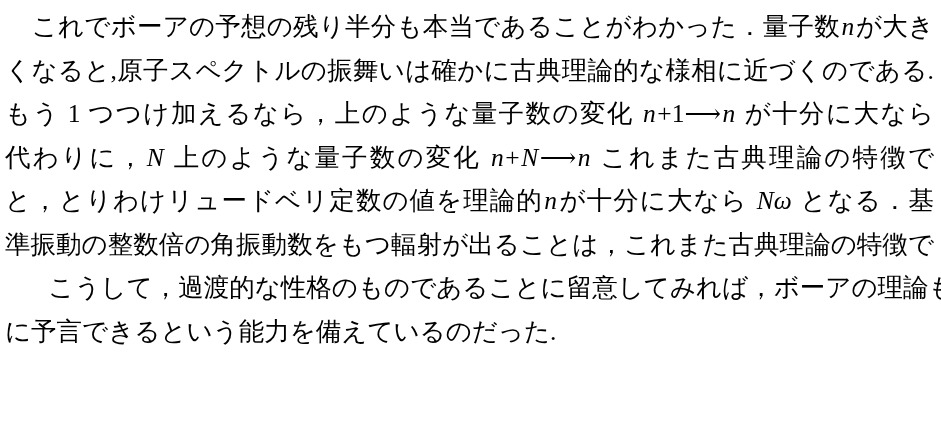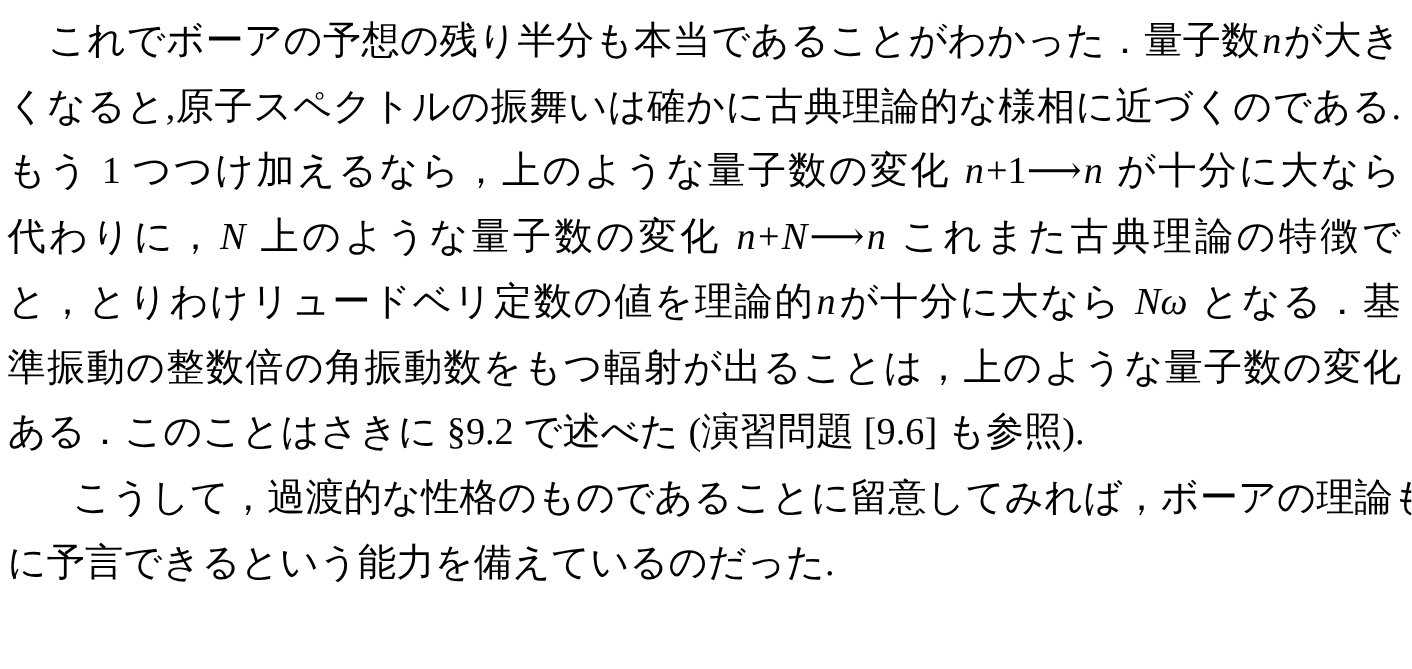--- a/index.html
+++ b/index.html
@@ -36,20 +36,19 @@
 </head>
 <body>
 
 <div class="page">
   <div>
     <div class="line indent"><span>これでボーアの予想の残り半分も本当であることがわかった．量子数</span><span class="math">n</span><span>が大き</span></div>
     <div class="line"><span>くなると,原子スペクトルの振舞いは確かに古典理論的な様相に近づくのである.</span></div>
     <div class="line"><span>もう 1 つつけ加えるなら，上のような量子数の変化 </span><span class="math">n</span><span>+1⟶</span><span class="math">n</span><span> が十分に大なら</span></div>
     <div class="line"><span>代わりに，</span><span class="math">N</span><span> 上のような量子数の変化 </span><span class="math">n</span><span>+</span><span class="math">N</span><span>⟶</span><span class="math">n</span><span> これまた古典理論の特徴で</span></div>
     <div class="line"><span>と，とりわけリュードベリ定数の値を理論的</span><span class="math">n</span><span>が十分に大なら </span><span class="math">Nω</span><span> となる．基</span></div>
-    <div class="line"><span>準振動の整数倍の角振動数をもつ輻射が出ることは，上のような量子数の変化</span></div>
-    <div class="line lastline"><span>ある．このことはさきに §9.2 で述べた (演習問題 [9.6] も参照).</span></div>
+    <div class="line"><span>準振動の整数倍の角振動数をもつ輻射が出ることは，これまた古典理論の特徴で</span></div>
   </div>
   <div>
     <div class="line indent-lg"><span>こうして，過渡的な性格のものであることに留意してみれば，ボーアの理論も</span></div>
     <div class="line lastline"><span>に予言できるという能力を備えているのだった.</span></div>
   </div>
 </div>
 
 </body></html>

